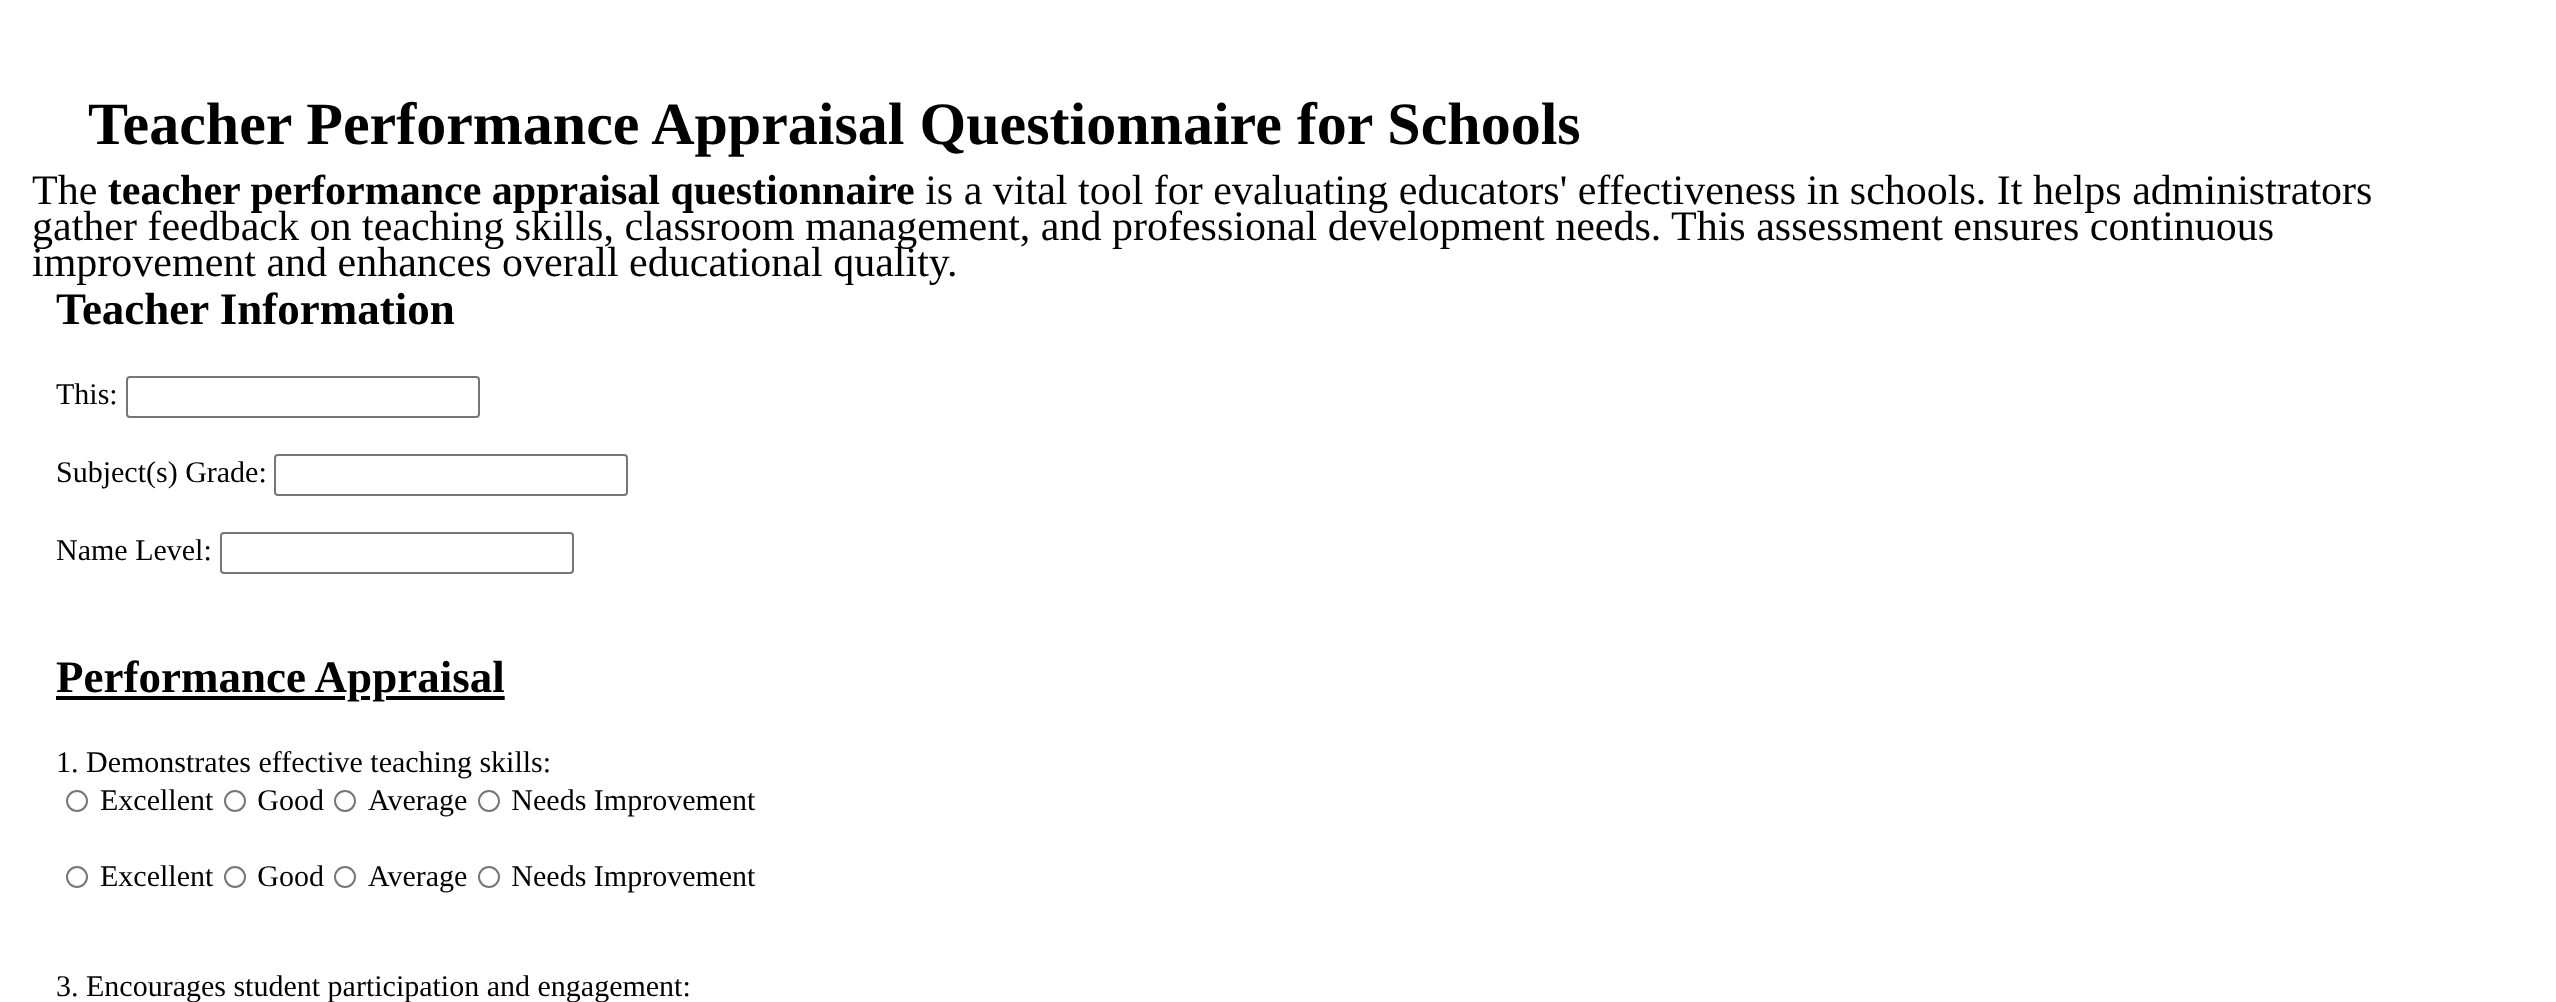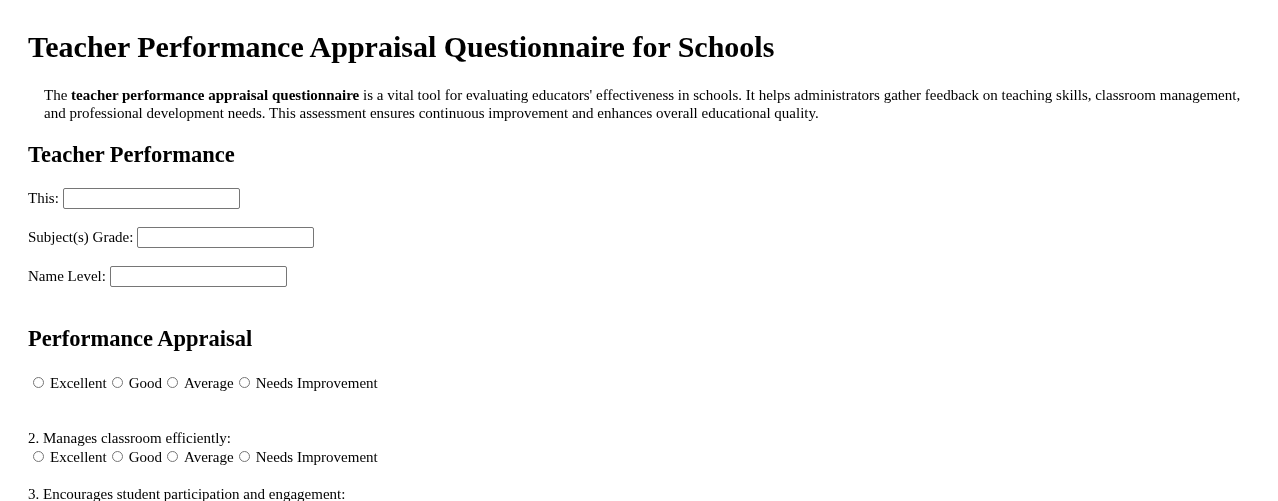--- a/index.html
+++ b/index.html
@@ -2,31 +2,31 @@
 <html><head>
   <meta charset="utf-8">
   <style>
     html, body { margin: 0; padding: 0; background: #ffffff; }
     body {
       width: 1278px; height: 501px; overflow: hidden;
       font-family: "Liberation Serif", "DejaVu Serif", serif;
       color: #000; font-size: 15px;
     }
     h1 {
-      font-size: 30px; font-weight: bold; margin: 0;
+      font-size: 30px; font-weight: bold; margin: 16px;
       position: absolute; left: 28px; top: 29px; line-height: 36px;
     }
     .intro {
-      position: absolute; left: 44px; top: 86px; width: 1215px;
-      font-size: 15px; line-height: 18px; margin: 0;
+      position: absolute; left: 16px; top: 86px; width: 1215px;
+      font-size: 21px; line-height: 18px; margin: 0;
     }
     .intro b { font-weight: bold; }
     h2 { font-size: 22.5px; font-weight: bold; margin: 0; line-height: 28px; position: absolute; left: 28px; }
     .h-info { top: 141px; }
-    .h-perf { top: 325px; }
+    .h-perf { top: 325px; text-decoration: underline; }
     .field { position: absolute; left: 28px; display: flex; align-items: center; font-size: 15px; }
     .field label { margin-right: 4px; }
     .field input {
       width: 173px; height: 17px; border: 1px solid #767676; border-radius: 2px;
       padding: 1px 1px; margin: 0; font-size: 13px; background: #fff; box-sizing: content-box;
     }
     .f-name { top: 188px; }
     .f-subj { top: 227px; }
     .f-grade { top: 266px; }
     .q { position: absolute; left: 28px; font-size: 15px; line-height: 18px; }
@@ -42,38 +42,39 @@
     .q2 { top: 429px; }
     .q3 { top: 485px; }
   </style>
 </head>
 <body>
 
 <h1>Teacher Performance Appraisal Questionnaire for Schools</h1>
 
 <p class="intro"><span>The </span><b>teacher performance appraisal questionnaire</b><span> is a vital tool for evaluating educators' effectiveness in schools. It helps administrators gather feedback on teaching skills, classroom management, and professional development needs. This assessment ensures continuous improvement and enhances overall educational quality.</span></p>
 
-<h2 class="h-info">Teacher Performance</h2>
+<h2 class="h-info">Teacher Information</h2>
 
 <div class="field f-name">
   <label>This:</label>
   <input type="text" value="" style="">
 </div>
 <div class="field f-subj">
   <label>Subject(s) Grade:</label>
   <input type="text" value="" style="">
 </div>
 <div class="field f-grade">
   <label>Name Level:</label>
   <input type="text" value="" style="">
 </div>
 
 <h2 class="h-perf">Performance Appraisal</h2>
 
 <div class="q q1">
+  <span class="qtext">1. Demonstrates effective teaching skills:</span>
   <div class="opts">
     <span class="opt">
         <span class="radio"></span>
         <span>Excellent</span>
       </span>
     <span class="opt">
         <span class="radio"></span>
         <span>Good</span>
       </span>
     <span class="opt">
@@ -81,21 +82,20 @@
         <span>Average</span>
       </span>
     <span class="opt">
         <span class="radio"></span>
         <span>Needs Improvement</span>
       </span>
   </div>
 </div>
 
 <div class="q q2">
-  <span class="qtext">2. Manages classroom efficiently:</span>
   <div class="opts">
     <span class="opt">
         <span class="radio"></span>
         <span>Excellent</span>
       </span>
     <span class="opt">
         <span class="radio"></span>
         <span>Good</span>
       </span>
     <span class="opt">

